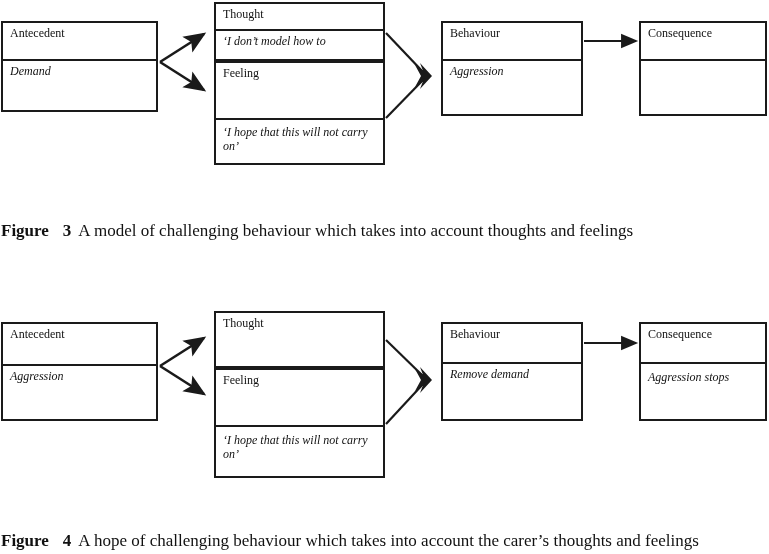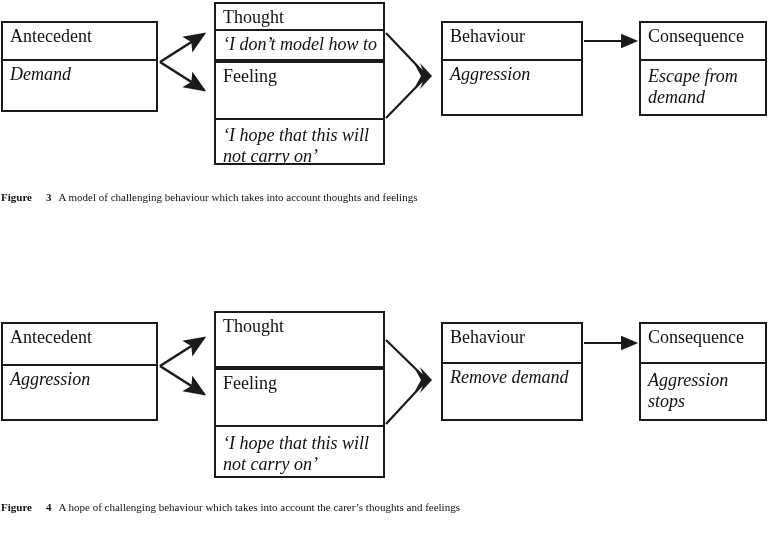--- a/index.html
+++ b/index.html
@@ -28,21 +28,21 @@
   
   .node-box {
     position: absolute;
     box-sizing: border-box;
     background: #ffffff;
     border: 2px solid #1a1a1a;
   }
   .node-row {
     box-sizing: border-box;
     padding: 3px 7px 4px 7px;
-    font-size: 18px;
+    font-size: 12px;
     line-height: 1.18;
     white-space: nowrap;
     overflow: hidden;
   }
   .node-row.head {
     border-bottom: 2px solid #1a1a1a;
   }
   .node-row.value {
     font-style: italic;
     white-space: normal;
@@ -59,24 +59,25 @@
     width: 769px;
     height: 554px;
     pointer-events: none;
   }
 
   
   .caption {
     position: absolute;
     left: 1px;
     width: 766px;
-    font-size: 11px;
+    font-size: 17px;
     line-height: 1.28;
     text-align: justify;
     text-justify: inter-word;
+    margin-top: 30px;
   }
   .caption .cap-label {
     font-weight: bold;
   }
   .caption .cap-num {
     font-weight: bold;
     margin-left: 14px;
     margin-right: 7px;
   }
   .caption .cap-text {
@@ -103,21 +104,20 @@
     <div class="node-row value" style="height:45px; padding-top:5px;">‘I hope that this will not carry on’</div>
   </div>
 
   <div class="node-box" style="left:441px; top:21px; width:142px; height:95px;">
     <div class="node-row head" style="height:38px;">Behaviour</div>
     <div class="node-row value" style="height:53px;">Aggression</div>
   </div>
 
   <div class="node-box" style="left:639px; top:21px; width:128px; height:95px;">
     <div class="node-row head" style="height:38px;">Consequence</div>
-    <div class="node-row value" style="height:53px; padding-top:5px;">Escape from demand</div>
   </div>
 
 </div>
 
 <div class="figure-block">
 
   <div class="node-box" style="left:1px; top:322px; width:157px; height:99px;">
     <div class="node-row head" style="height:42px;">Antecedent</div>
     <div class="node-row value" style="height:53px;">Aggression</div>
   </div>

